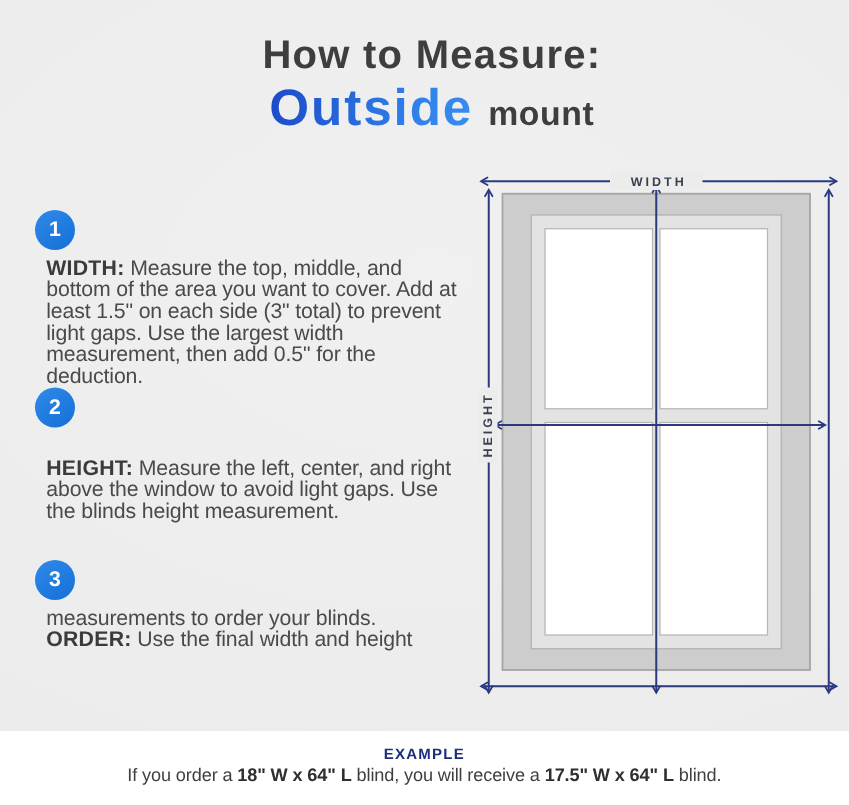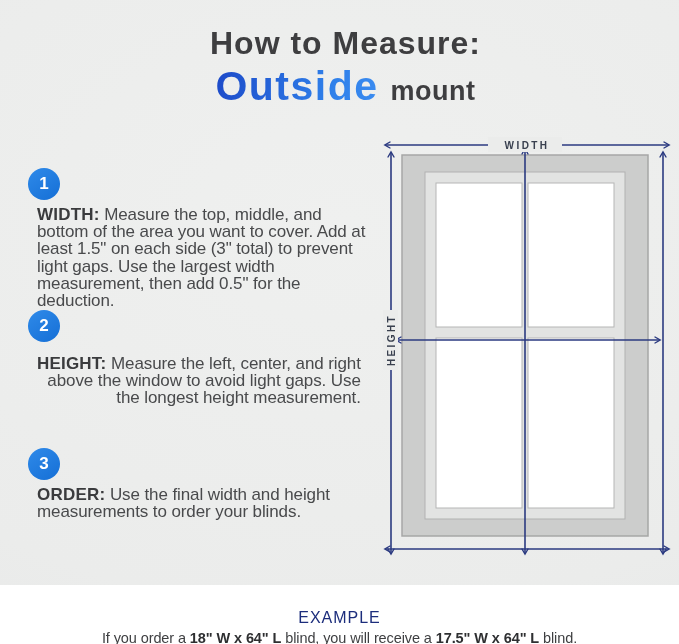--- a/index.html
+++ b/index.html
@@ -47,21 +47,21 @@
   .win-sash{fill:var(--window-sash-gray,#e2e3e2);stroke:#b1b2b1;stroke-width:1;}
   .pane{fill:var(--pane-white,#ffffff);stroke:#b5b6b5;stroke-width:1;}
   .mline{stroke:var(--arrow-navy,#2b3a80);stroke-width:1.6;fill:none;}
   .mhead{stroke:var(--arrow-navy,#2b3a80);stroke-width:1.4;fill:none;stroke-linecap:round;}
   .bgfill{fill:var(--background,#ebeceb);}
   .dlabel{fill:var(--diagram-label,#39404f);font-family:"Liberation Sans",sans-serif;
     font-size:10px;font-weight:600;letter-spacing:2.4px;}
 
   
   .footer{position:absolute;left:0;bottom:0;width:679px;height:59px;background:var(--panel-white,#fff);text-align:center;}
-  .ex-heading{margin-top:24px;font-size:16px;font-weight:400;letter-spacing:1px;color:var(--example-heading-navy,#1c2d7c);}
+  .ex-heading{margin-top:11px;font-size:12px;font-weight:700;letter-spacing:1px;color:var(--example-heading-navy,#1c2d7c);}
   .ex-text{margin-top:3px;font-size:14.5px;color:#3e3f41;letter-spacing:-0.1px;}
   .ex-text b{font-weight:700;color:#2e2f31;}
 </style>
 </head>
 <body>
 
 <div class="page">
   <div class="gray-area">
 
     <header class="title">
@@ -77,29 +77,29 @@
 
     <div class="step-text" style="top:206px;">
       <div class="line"><b class="lead">WIDTH:</b><span> Measure the top, middle, and</span></div>
       <div class="line">bottom of the area you want to cover. Add at</div>
       <div class="line">least 1.5" on each side (3" total) to prevent</div>
       <div class="line">light gaps. Use the largest width</div>
       <div class="line">measurement, then add 0.5" for the</div>
       <div class="line">deduction.</div>
     </div>
 
-    <div class="step-text" style="top:355px;text-align:right;">
+    <div class="step-text" style="top:366px;">
       <div class="line"><b class="lead">HEIGHT:</b><span> Measure the left, center, and right</span></div>
       <div class="line">above the window to avoid light gaps. Use</div>
-      <div class="line">the longest height measurement.</div>
+      <div class="line">the blinds height measurement.</div>
     </div>
 
     <div class="step-text" style="top:486px;">
+      <div class="line">measurements to order your blinds.</div>
       <div class="line"><b class="lead">ORDER:</b><span> Use the final width and height</span></div>
-      <div class="line">measurements to order your blinds.</div>
     </div>
 
     <figure class="diagram" style="margin:0;text-align:center;">
       <svg width="298" height="432" viewBox="0 0 298 432" xmlns="http://www.w3.org/2000/svg">
         <defs>
           <marker id="ah" viewBox="0 0 8 8" markerWidth="8" markerHeight="8" refX="6.2" refY="4" orient="auto-start-reverse" markerUnits="userSpaceOnUse">
             <path class="mhead" d="M1.2,1 L6.4,4 L1.2,7"></path>
           </marker>
         </defs>
 

